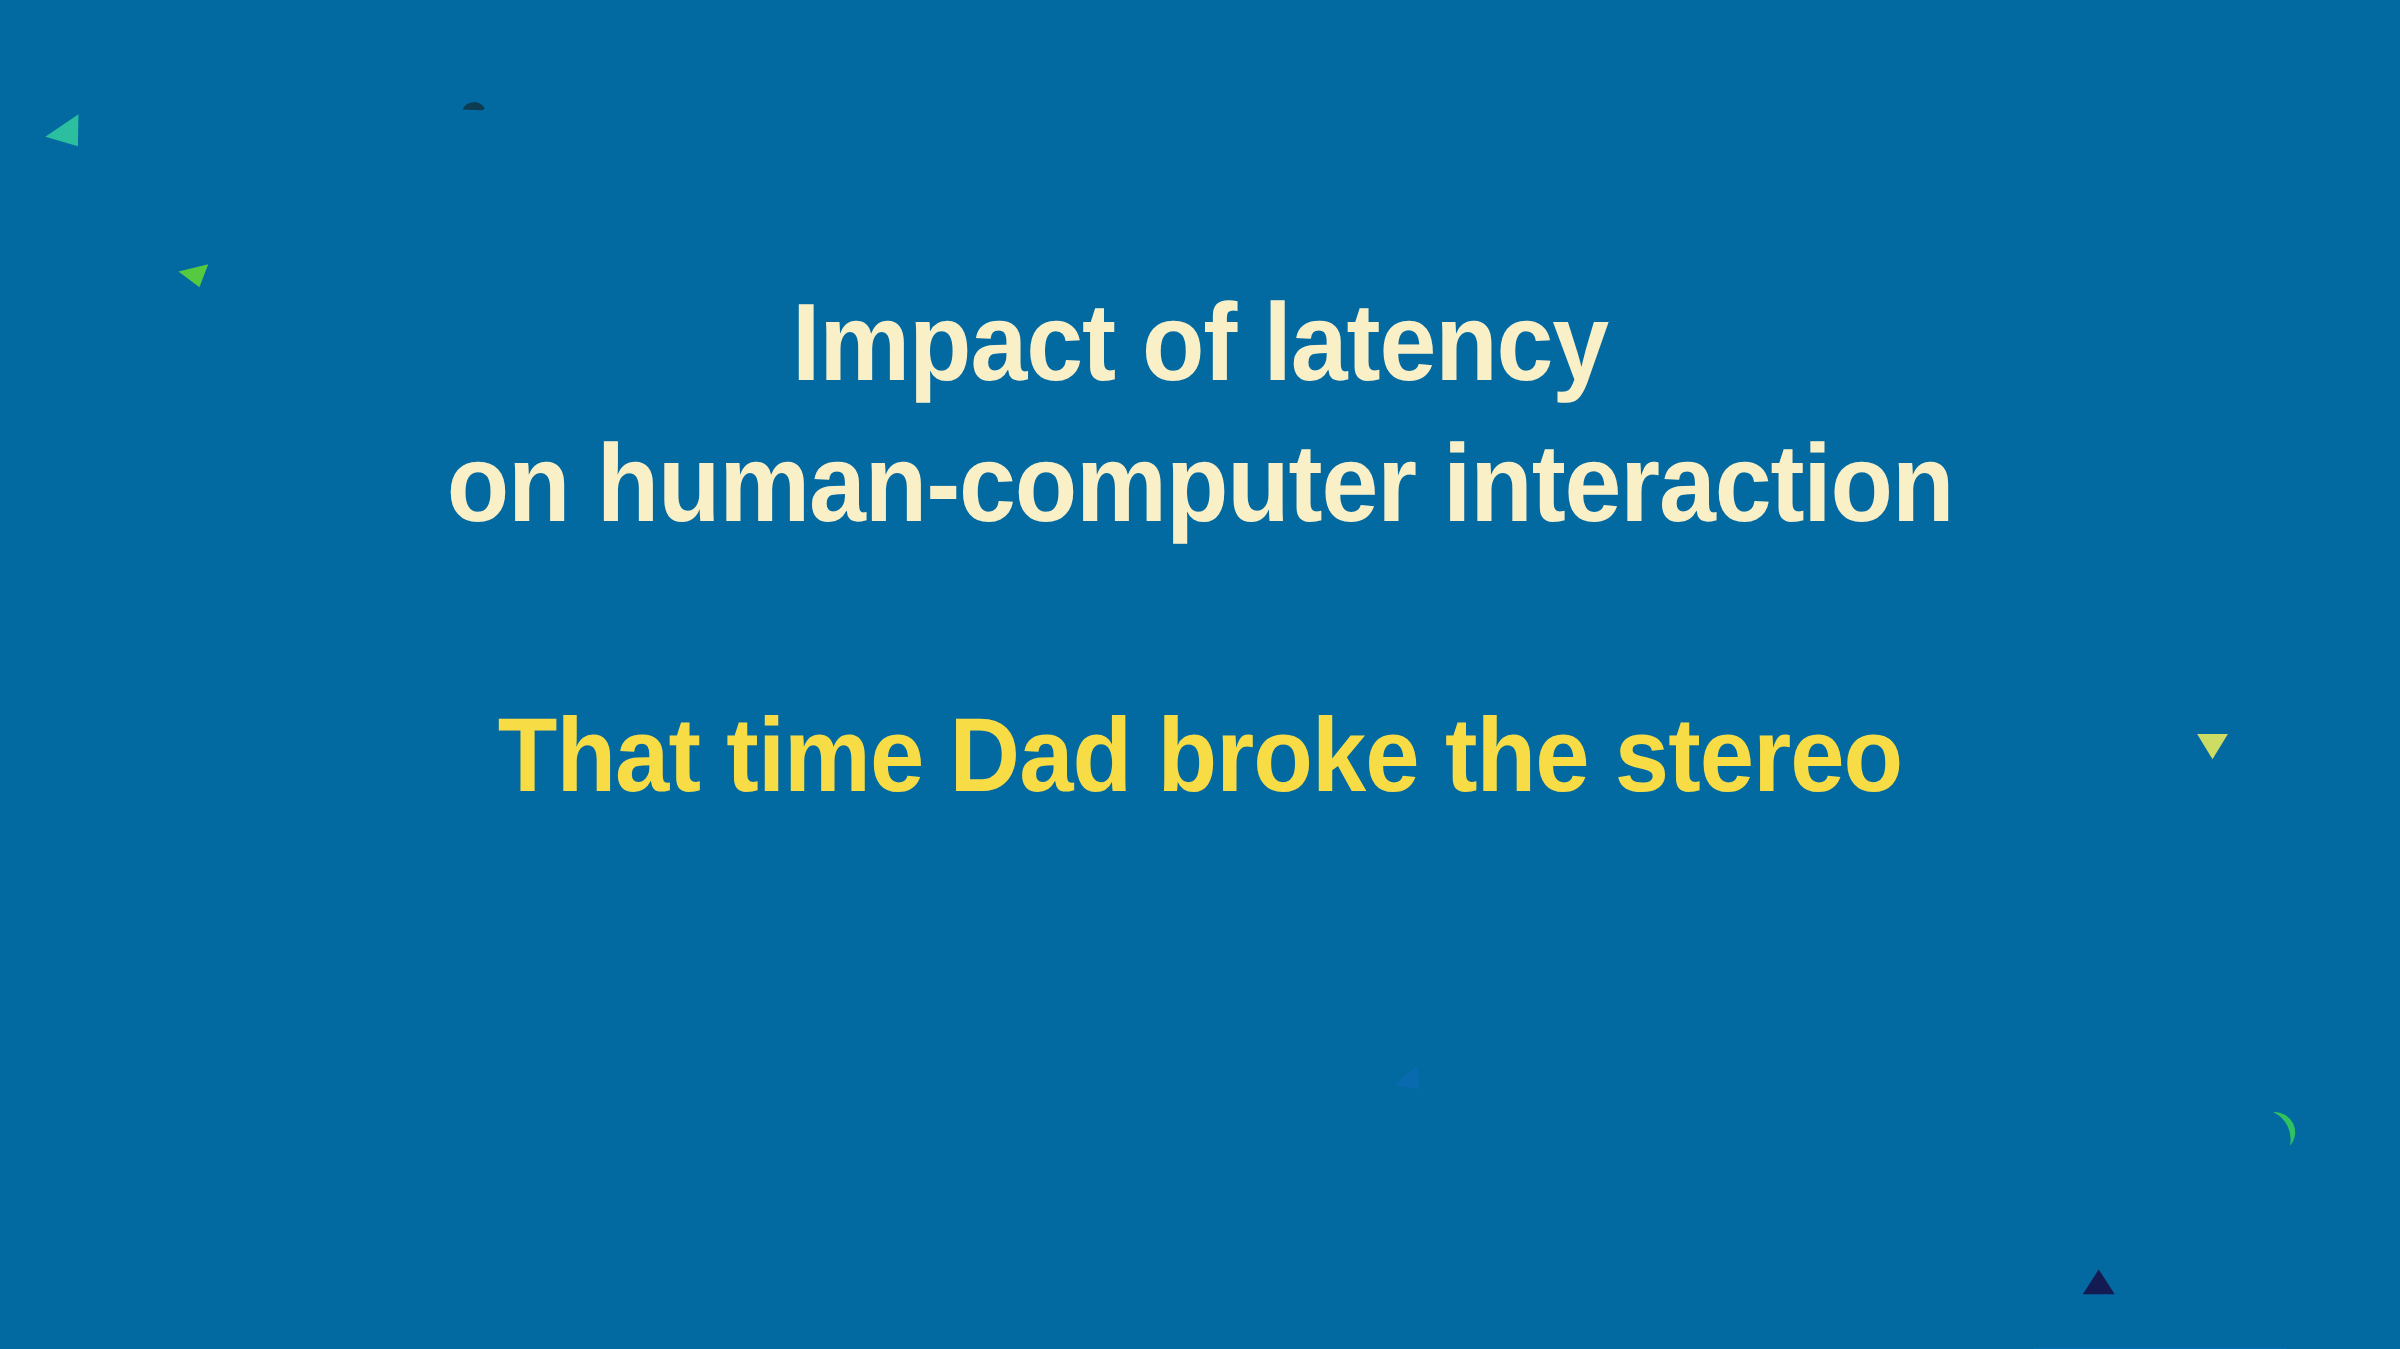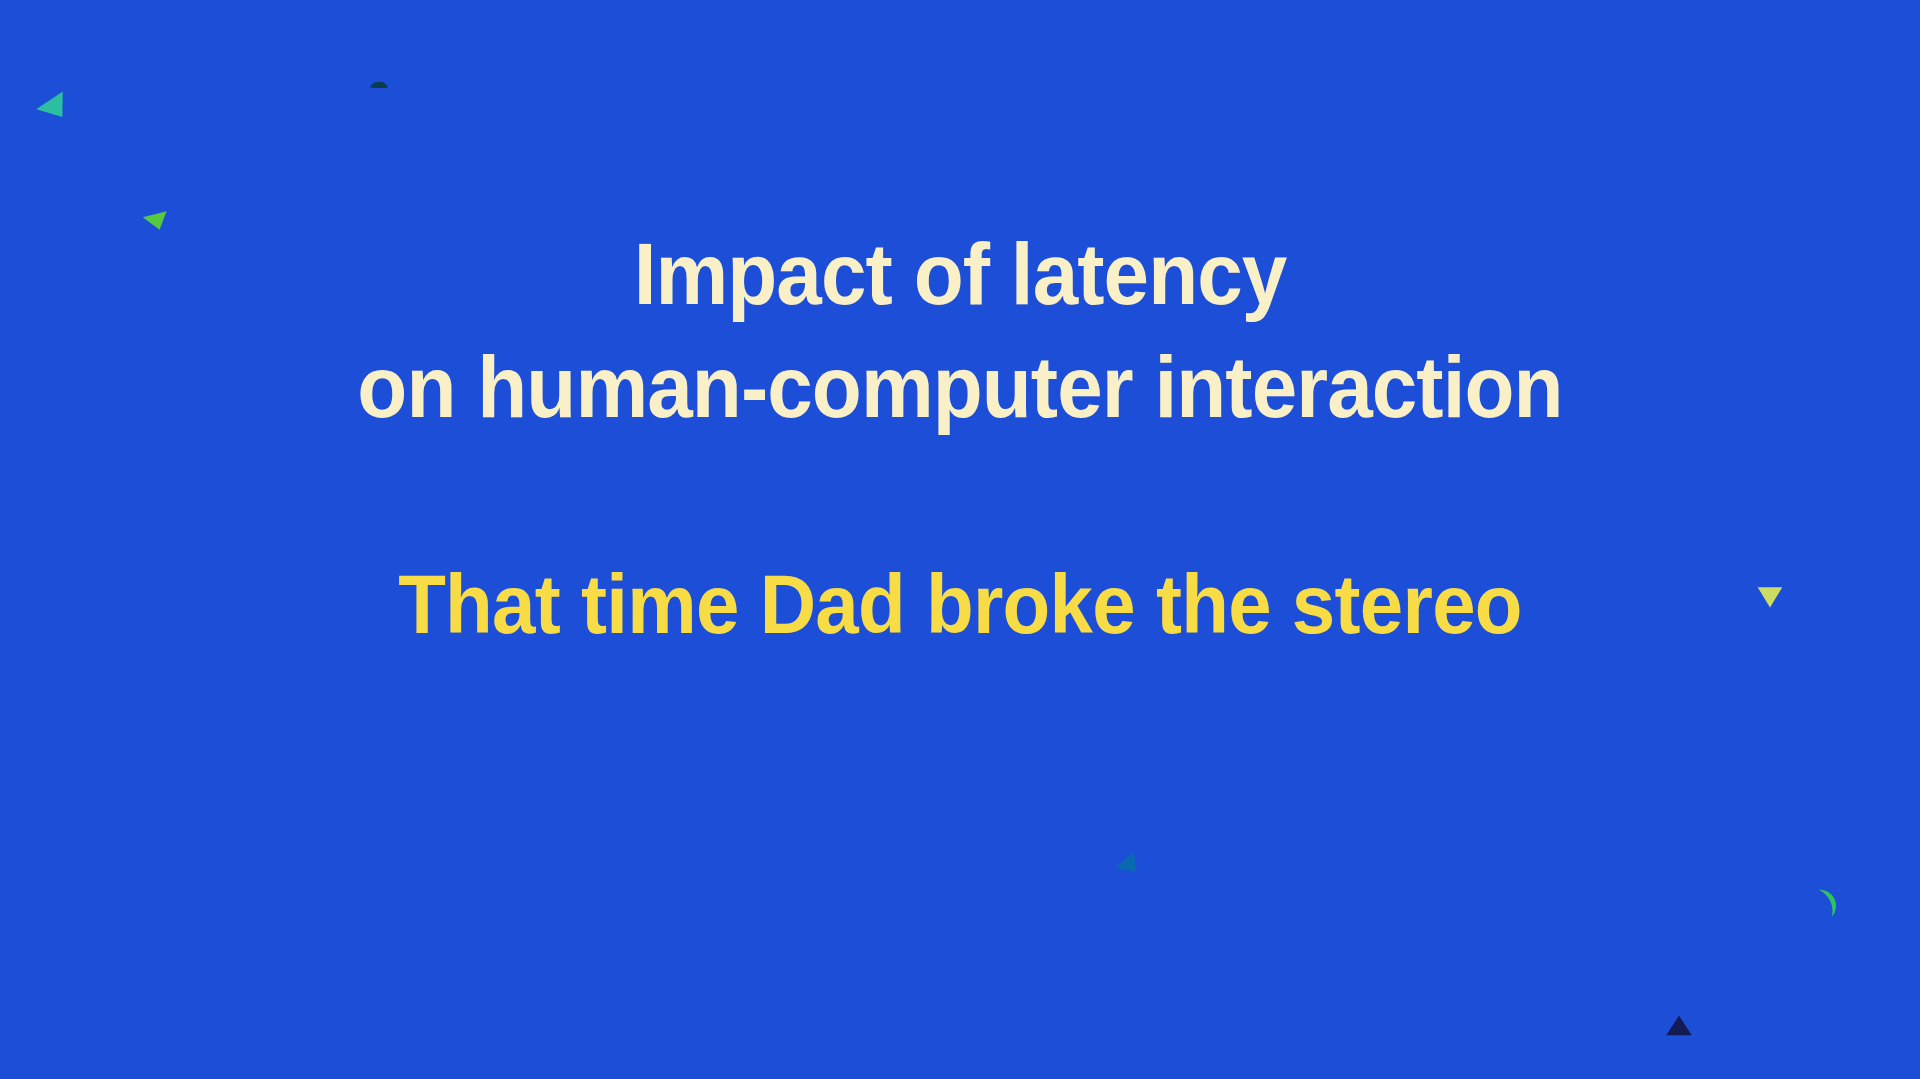--- a/index.html
+++ b/index.html
@@ -13,21 +13,21 @@
 
   body {
     font-family:"Liberation Sans", sans-serif;
     background:#0680d5;
   }
 
   #slide {
     position:relative;
     width:1920px;
     height:1079px;
-    background:#1d4ed8;
+    background:#0369a1;
     overflow:hidden;
   }
 
   
   #particles {
     position:absolute;
     inset:0;
     width:1920px;
     height:1079px;
     pointer-events:none;

